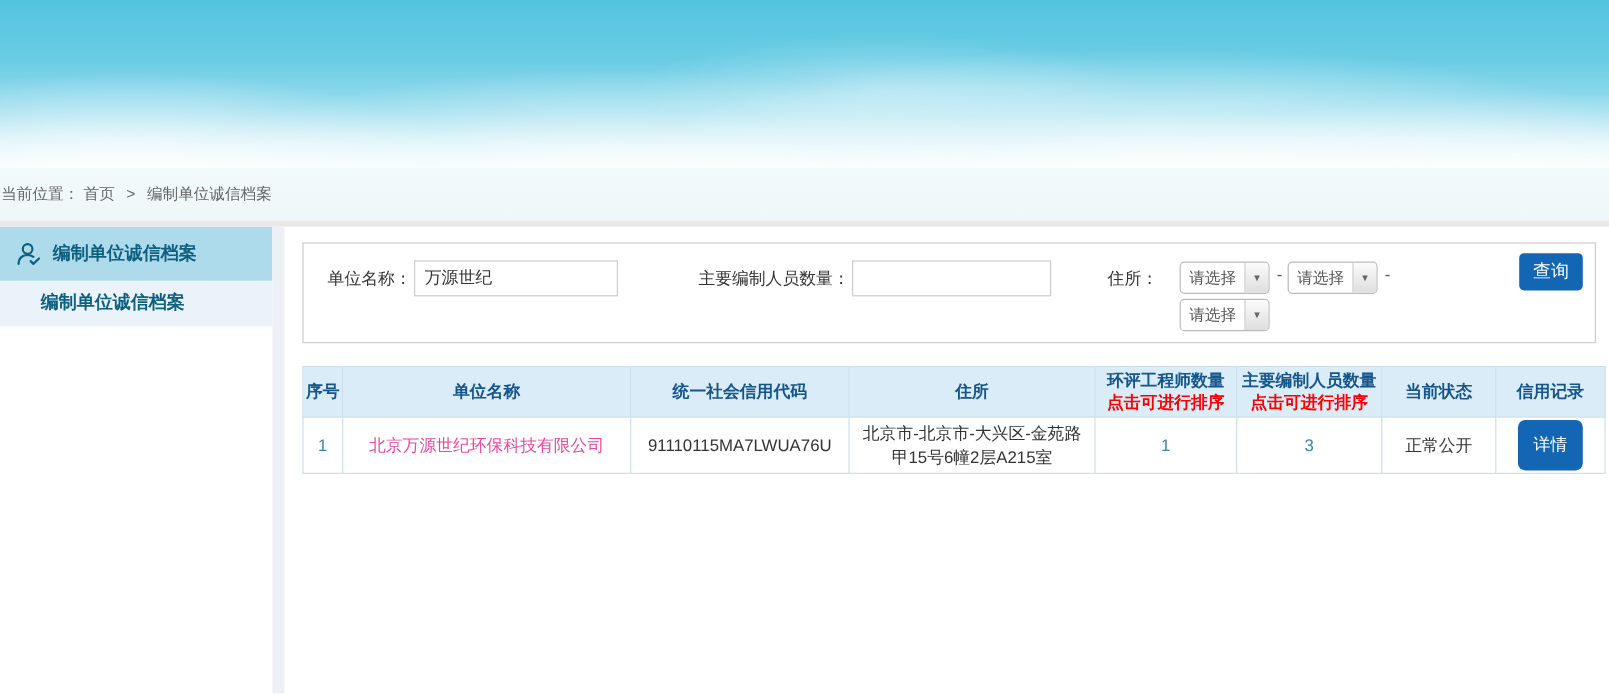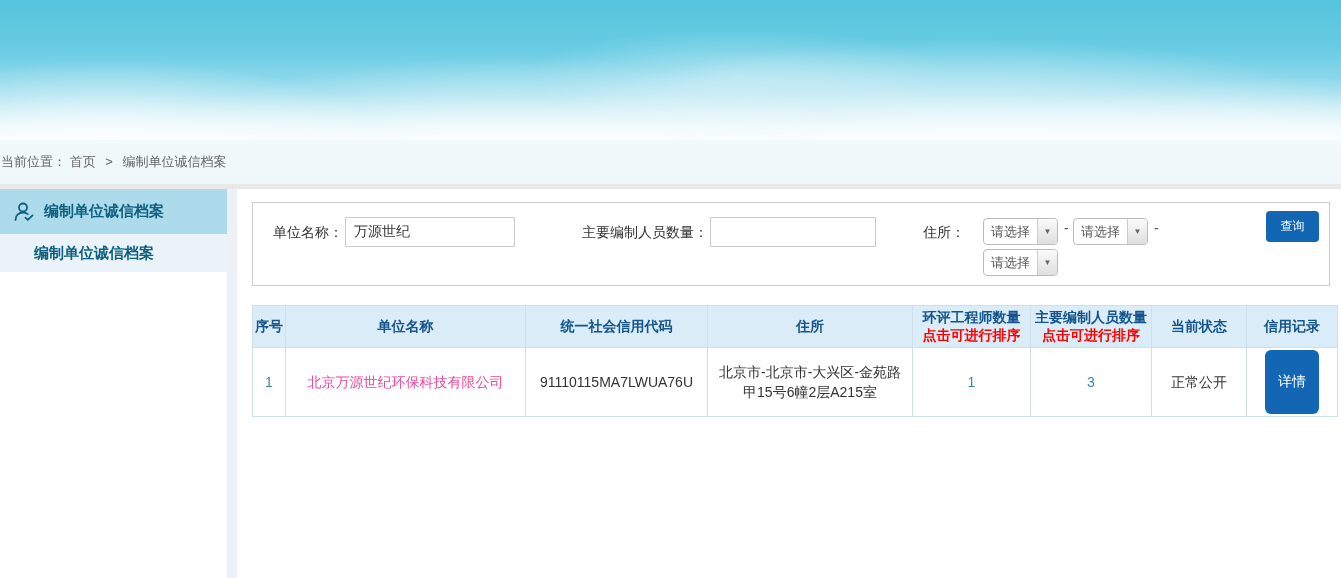--- a/index.html
+++ b/index.html
@@ -47,35 +47,35 @@
   .f-input { position:absolute; height:30px; border:1px solid #ccc; font-size:14px; color:#333;
     padding:0 8px; outline:none; font-family:inherit; }
   .sel { position:absolute; width:75px; height:27px; border:1px solid #bbb; border-radius:4px;
     background:#fff; display:flex; cursor:pointer; overflow:hidden; }
   .sel .val { flex:1; font-size:13px; color:#555; line-height:25px; padding-left:7px; }
   .sel .arrow { width:20px; border-left:1px solid #ccc;
     background:linear-gradient(to bottom,#fbfbfb,#dedede); display:flex; align-items:center;
     justify-content:center; font-size:8px; color:#666; }
   .dash { position:absolute; height:27px; line-height:27px; font-size:14px; color:#555; }
   .btn-query { position:absolute; left:1013px; top:8px; width:53px; height:31px;
-    background:#1266b3; color:#fff; border:none; border-radius:4px; font-size:12px;
+    background:#1266b3; color:#fff; border:none; border-radius:4px; font-size:15px;
     cursor:pointer; font-family:inherit; }
 
   
   .data-table { position:absolute; left:252px; top:116px; width:1085px;
     border-collapse:collapse; table-layout:fixed; }
   .data-table th { background:#d9ecf7; border:1px solid #cddfeb; color:#15548c;
     font-size:14px; font-weight:bold; height:42px; padding:2px; }
   .data-table td { background:#fff; border:1px solid #cddfeb; color:#333; font-size:14px;
     text-align:center; height:47px; padding:2px 6px; line-height:1.45; }
   .th-sort { display:block; color:#f00; font-size:14px; font-weight:bold; cursor:pointer; }
   .cell-link { color:#ec4899; text-decoration:none; cursor:pointer; }
   .num-link { color:#3a87ad; text-decoration:none; cursor:pointer; }
   .btn-detail { background:#1266b3; color:#fff; border:none; border-radius:6px;
-    padding:23px 13px; font-size:14px; cursor:pointer; font-family:inherit; }
+    padding:12px 13px; font-size:14px; cursor:pointer; font-family:inherit; }
 </style>
 </head>
 <body>
 
 <div class="page">
 
   <div class="site-header">
   </div>
 
   <div class="breadcrumb">

